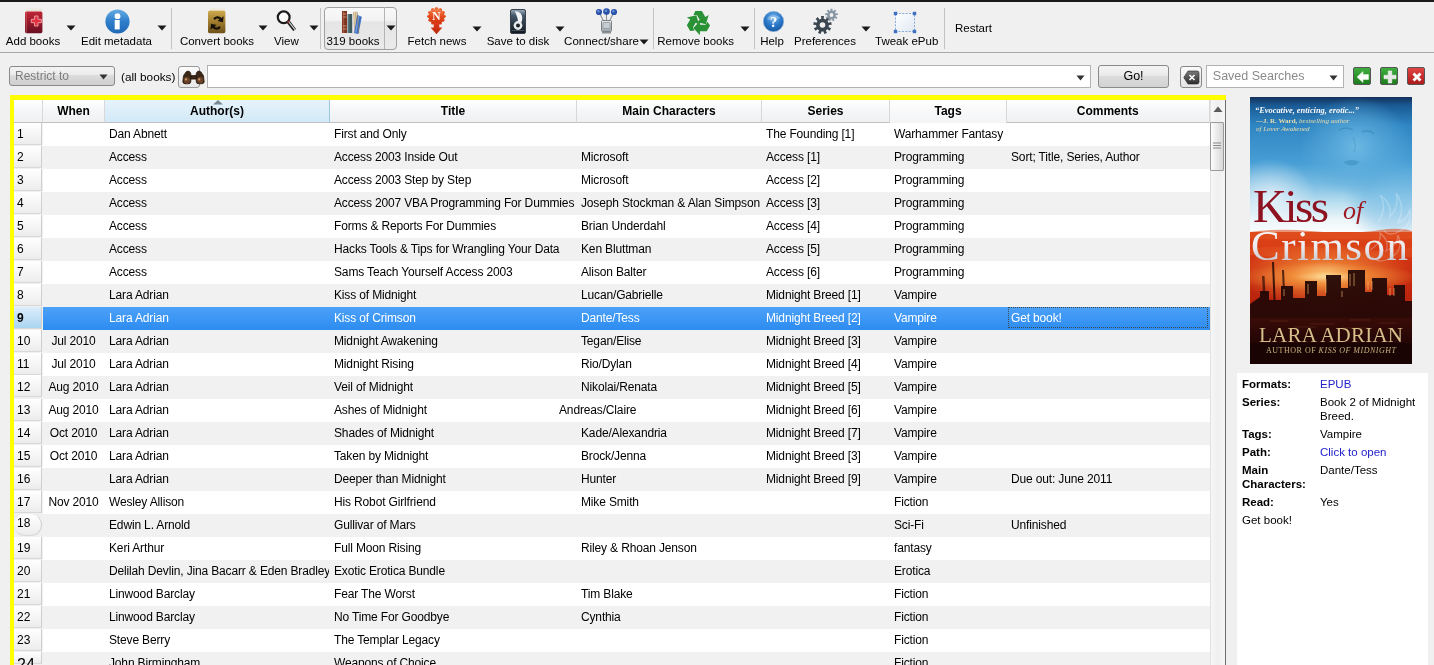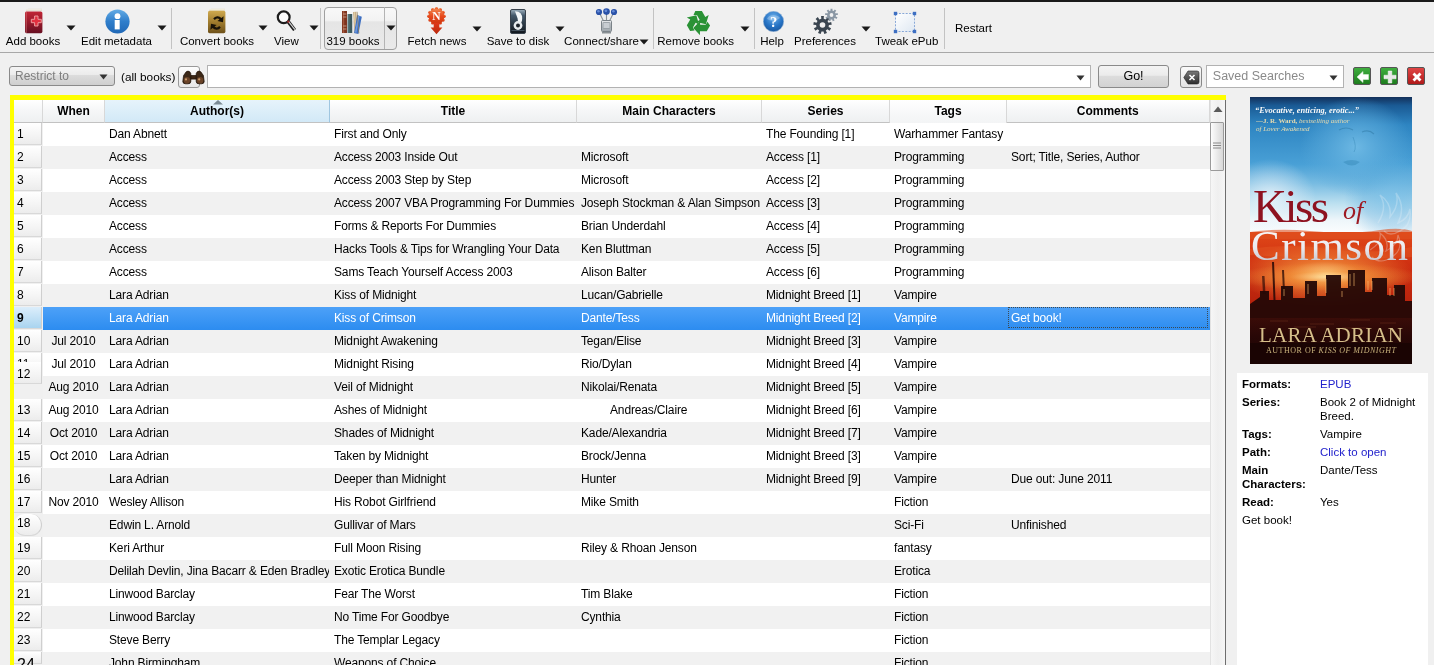--- a/index.html
+++ b/index.html
@@ -372,33 +372,33 @@
 <div class="abs rcell" style="left:890px;top:329.5px;width:116px;height:23px;color:#000;padding-left:4px;">Vampire</div>
 <div class="abs" style="left:43px;top:352.5px;width:1166.5px;height:23px;background:#ffffff"></div>
 <div class="abs" style="left:14px;top:352.5px;width:28px;height:22px;background:linear-gradient(#ffffff,#f4f4f4 60%,#ececec);border-right:1px solid #cfcfcf;border-bottom:1px solid #d8d8d8;font-size:12px;padding:4.5px 0 0 3px;">11</div>
 <div class="abs rcell" style="left:43px;top:352.5px;width:61px;height:23px;color:#000;text-align:center;">Jul 2010</div>
 <div class="abs rcell" style="left:105px;top:352.5px;width:224px;height:23px;color:#000;padding-left:4px;">Lara Adrian</div>
 <div class="abs rcell" style="left:330px;top:352.5px;width:246px;height:23px;color:#000;padding-left:4px;">Midnight Rising</div>
 <div class="abs rcell" style="left:577px;top:352.5px;width:184px;height:23px;color:#000;padding-left:4px;">Rio/Dylan</div>
 <div class="abs rcell" style="left:762px;top:352.5px;width:127px;height:23px;color:#000;padding-left:4px;">Midnight Breed [4]</div>
 <div class="abs rcell" style="left:890px;top:352.5px;width:116px;height:23px;color:#000;padding-left:4px;">Vampire</div>
 <div class="abs" style="left:43px;top:375.5px;width:1166.5px;height:23px;background:#f1f1f1"></div>
-<div class="abs" style="left:14px;top:362px;width:28px;height:22px;background:linear-gradient(#ffffff,#f4f4f4 60%,#ececec);border-right:1px solid #cfcfcf;border-bottom:1px solid #d8d8d8;font-size:12px;padding:4.5px 0 0 3px;">12</div>
+<div class="abs" style="left:14px;top:375px;width:28px;height:22px;background:linear-gradient(#ffffff,#f4f4f4 60%,#ececec);border-right:1px solid #cfcfcf;border-bottom:1px solid #d8d8d8;font-size:12px;padding:4.5px 0 0 3px;">12</div>
 <div class="abs rcell" style="left:43px;top:375.5px;width:61px;height:23px;color:#000;text-align:center;">Aug 2010</div>
 <div class="abs rcell" style="left:105px;top:375.5px;width:224px;height:23px;color:#000;padding-left:4px;">Lara Adrian</div>
 <div class="abs rcell" style="left:330px;top:375.5px;width:246px;height:23px;color:#000;padding-left:4px;">Veil of Midnight</div>
 <div class="abs rcell" style="left:577px;top:375.5px;width:184px;height:23px;color:#000;padding-left:4px;">Nikolai/Renata</div>
 <div class="abs rcell" style="left:762px;top:375.5px;width:127px;height:23px;color:#000;padding-left:4px;">Midnight Breed [5]</div>
 <div class="abs rcell" style="left:890px;top:375.5px;width:116px;height:23px;color:#000;padding-left:4px;">Vampire</div>
 <div class="abs" style="left:43px;top:398.5px;width:1166.5px;height:23px;background:#ffffff"></div>
 <div class="abs" style="left:14px;top:398.5px;width:28px;height:22px;background:linear-gradient(#ffffff,#f4f4f4 60%,#ececec);border-right:1px solid #cfcfcf;border-bottom:1px solid #d8d8d8;font-size:12px;padding:4.5px 0 0 3px;">13</div>
 <div class="abs rcell" style="left:43px;top:398.5px;width:61px;height:23px;color:#000;text-align:center;">Aug 2010</div>
 <div class="abs rcell" style="left:105px;top:398.5px;width:224px;height:23px;color:#000;padding-left:4px;">Lara Adrian</div>
 <div class="abs rcell" style="left:330px;top:398.5px;width:246px;height:23px;color:#000;padding-left:4px;">Ashes of Midnight</div>
-<div class="abs rcell" style="left:606px;top:398.5px;width:184px;height:23px;color:#000;padding-left:4px;">Andreas/Claire</div>
+<div class="abs rcell" style="left:555px;top:398.5px;width:184px;height:23px;color:#000;padding-left:4px;">Andreas/Claire</div>
 <div class="abs rcell" style="left:762px;top:398.5px;width:127px;height:23px;color:#000;padding-left:4px;">Midnight Breed [6]</div>
 <div class="abs rcell" style="left:890px;top:398.5px;width:116px;height:23px;color:#000;padding-left:4px;">Vampire</div>
 <div class="abs" style="left:43px;top:421.5px;width:1166.5px;height:23px;background:#f1f1f1"></div>
 <div class="abs" style="left:14px;top:421.5px;width:28px;height:22px;background:linear-gradient(#ffffff,#f4f4f4 60%,#ececec);border-right:1px solid #cfcfcf;border-bottom:1px solid #d8d8d8;font-size:12px;padding:4.5px 0 0 3px;">14</div>
 <div class="abs rcell" style="left:43px;top:421.5px;width:61px;height:23px;color:#000;text-align:center;">Oct 2010</div>
 <div class="abs rcell" style="left:105px;top:421.5px;width:224px;height:23px;color:#000;padding-left:4px;">Lara Adrian</div>
 <div class="abs rcell" style="left:330px;top:421.5px;width:246px;height:23px;color:#000;padding-left:4px;">Shades of Midnight</div>
 <div class="abs rcell" style="left:577px;top:421.5px;width:184px;height:23px;color:#000;padding-left:4px;">Kade/Alexandria</div>
 <div class="abs rcell" style="left:762px;top:421.5px;width:127px;height:23px;color:#000;padding-left:4px;">Midnight Breed [7]</div>
 <div class="abs rcell" style="left:890px;top:421.5px;width:116px;height:23px;color:#000;padding-left:4px;">Vampire</div>

